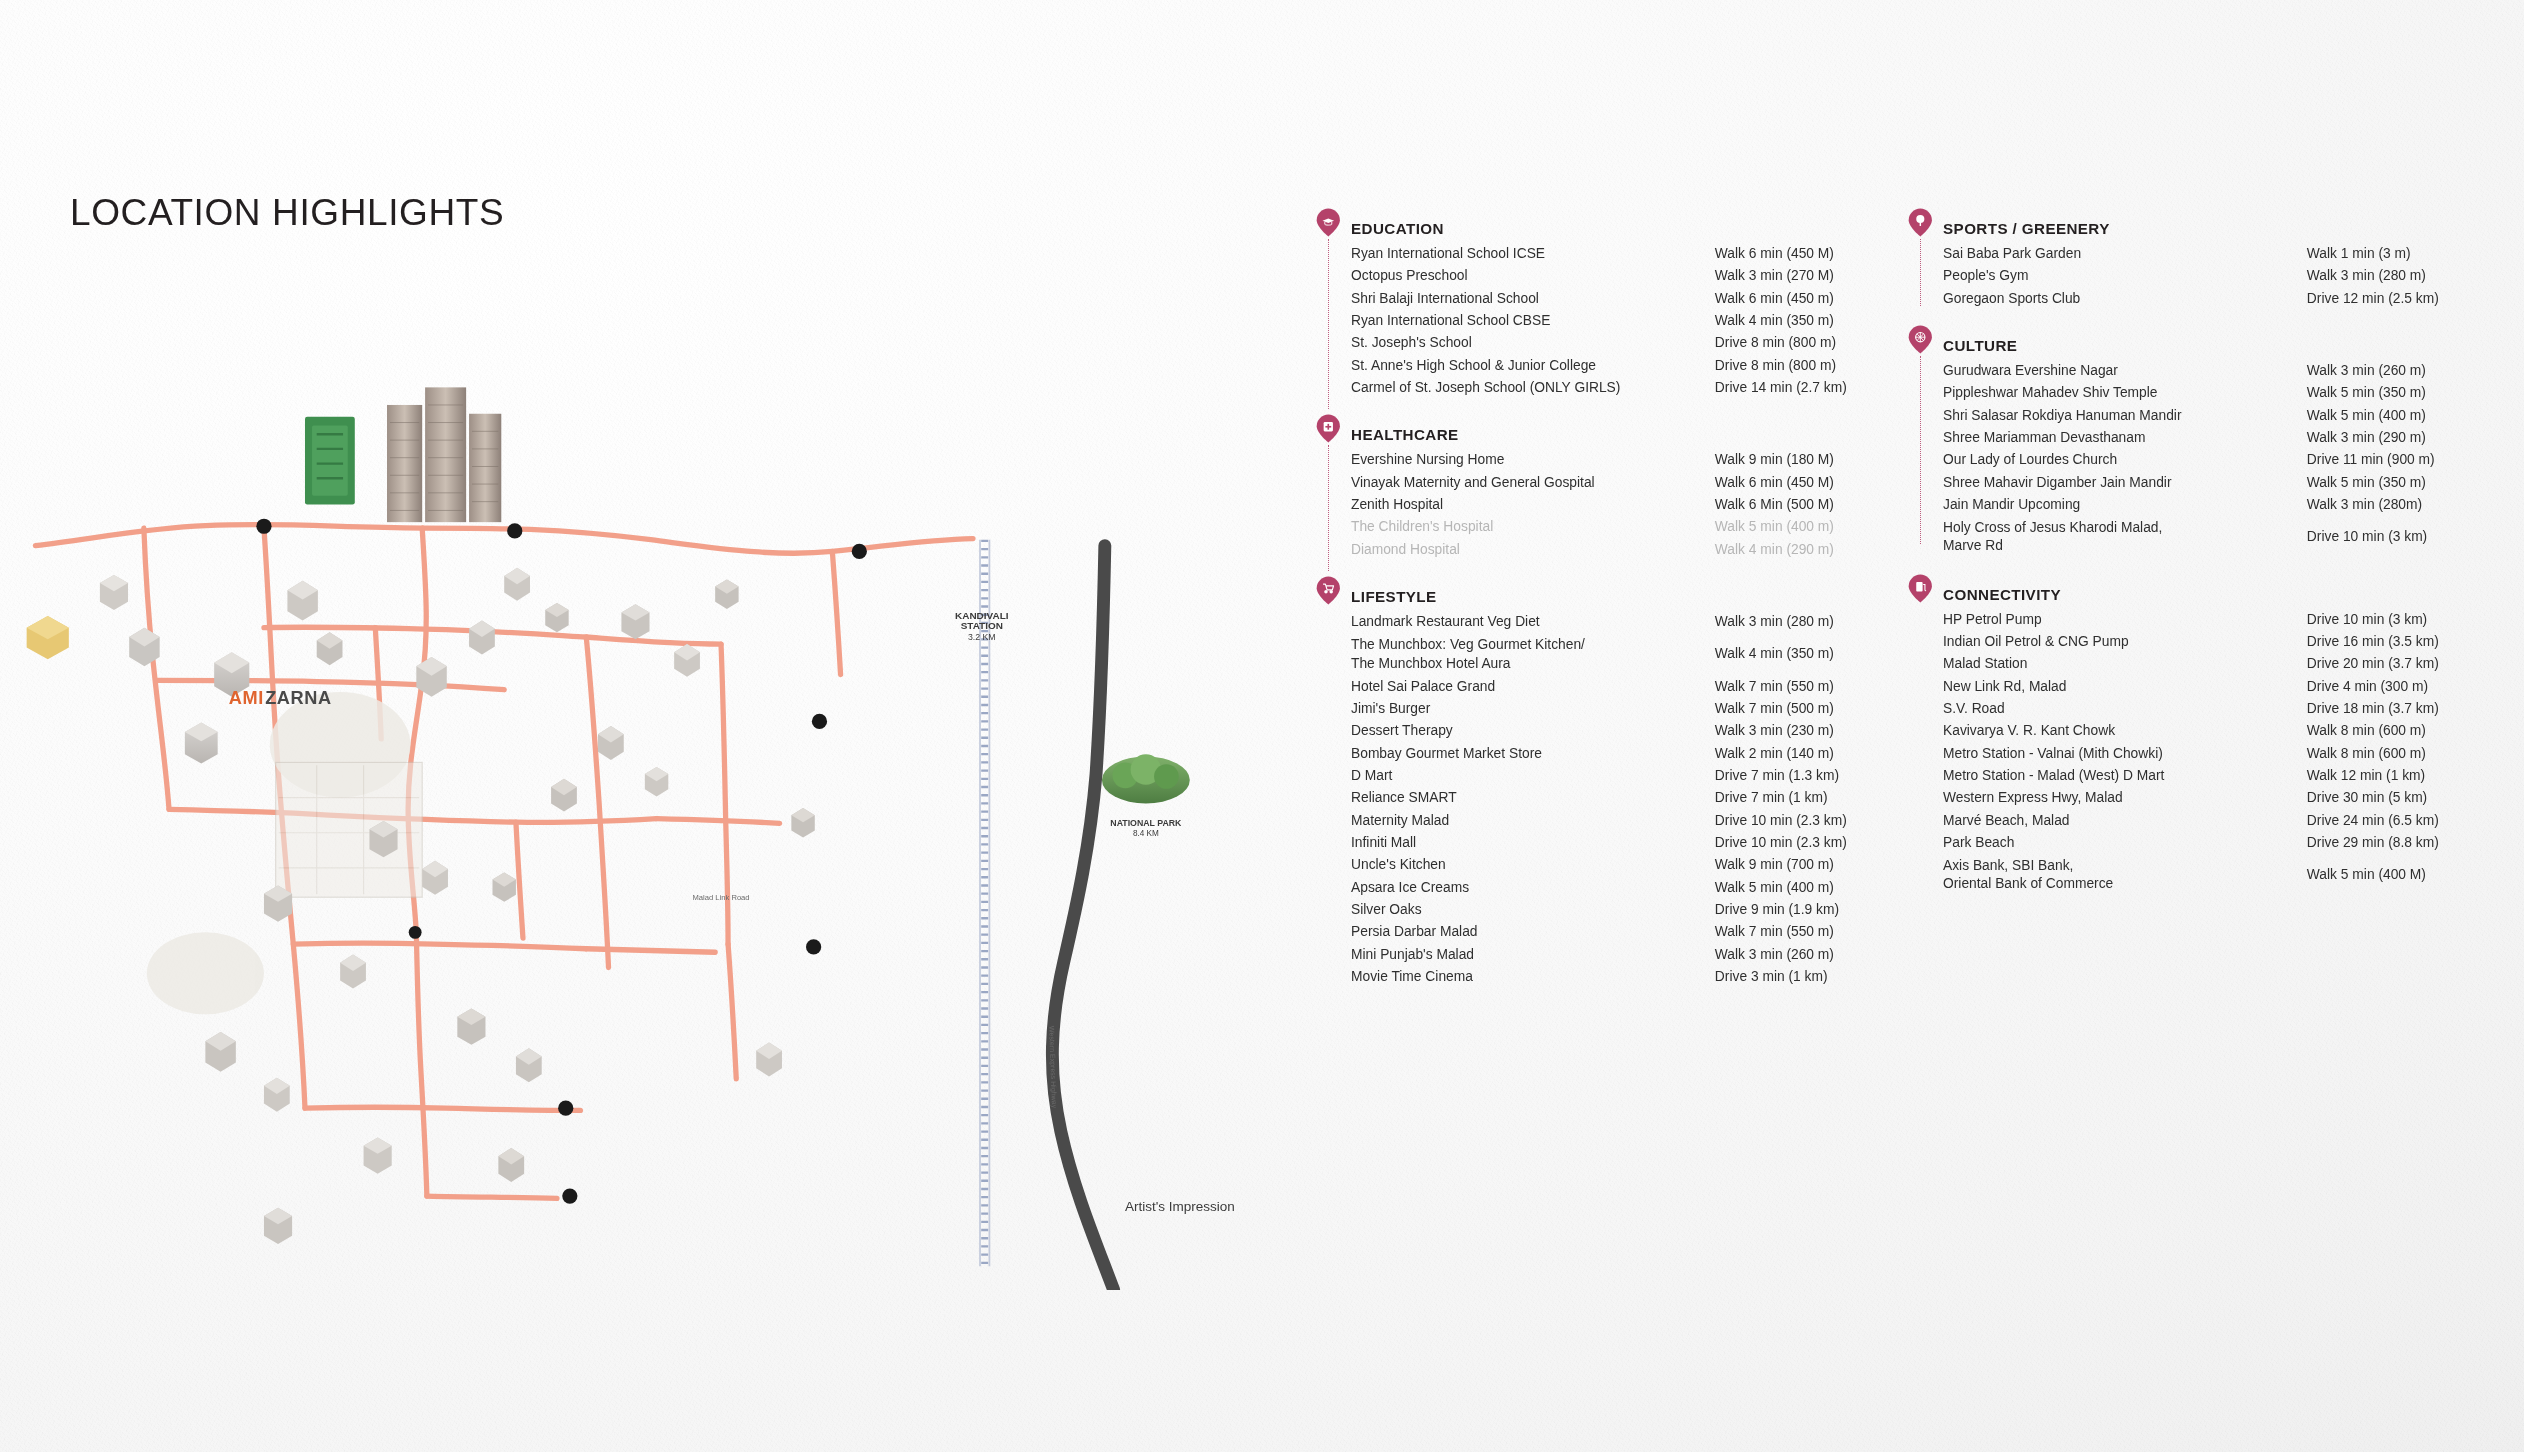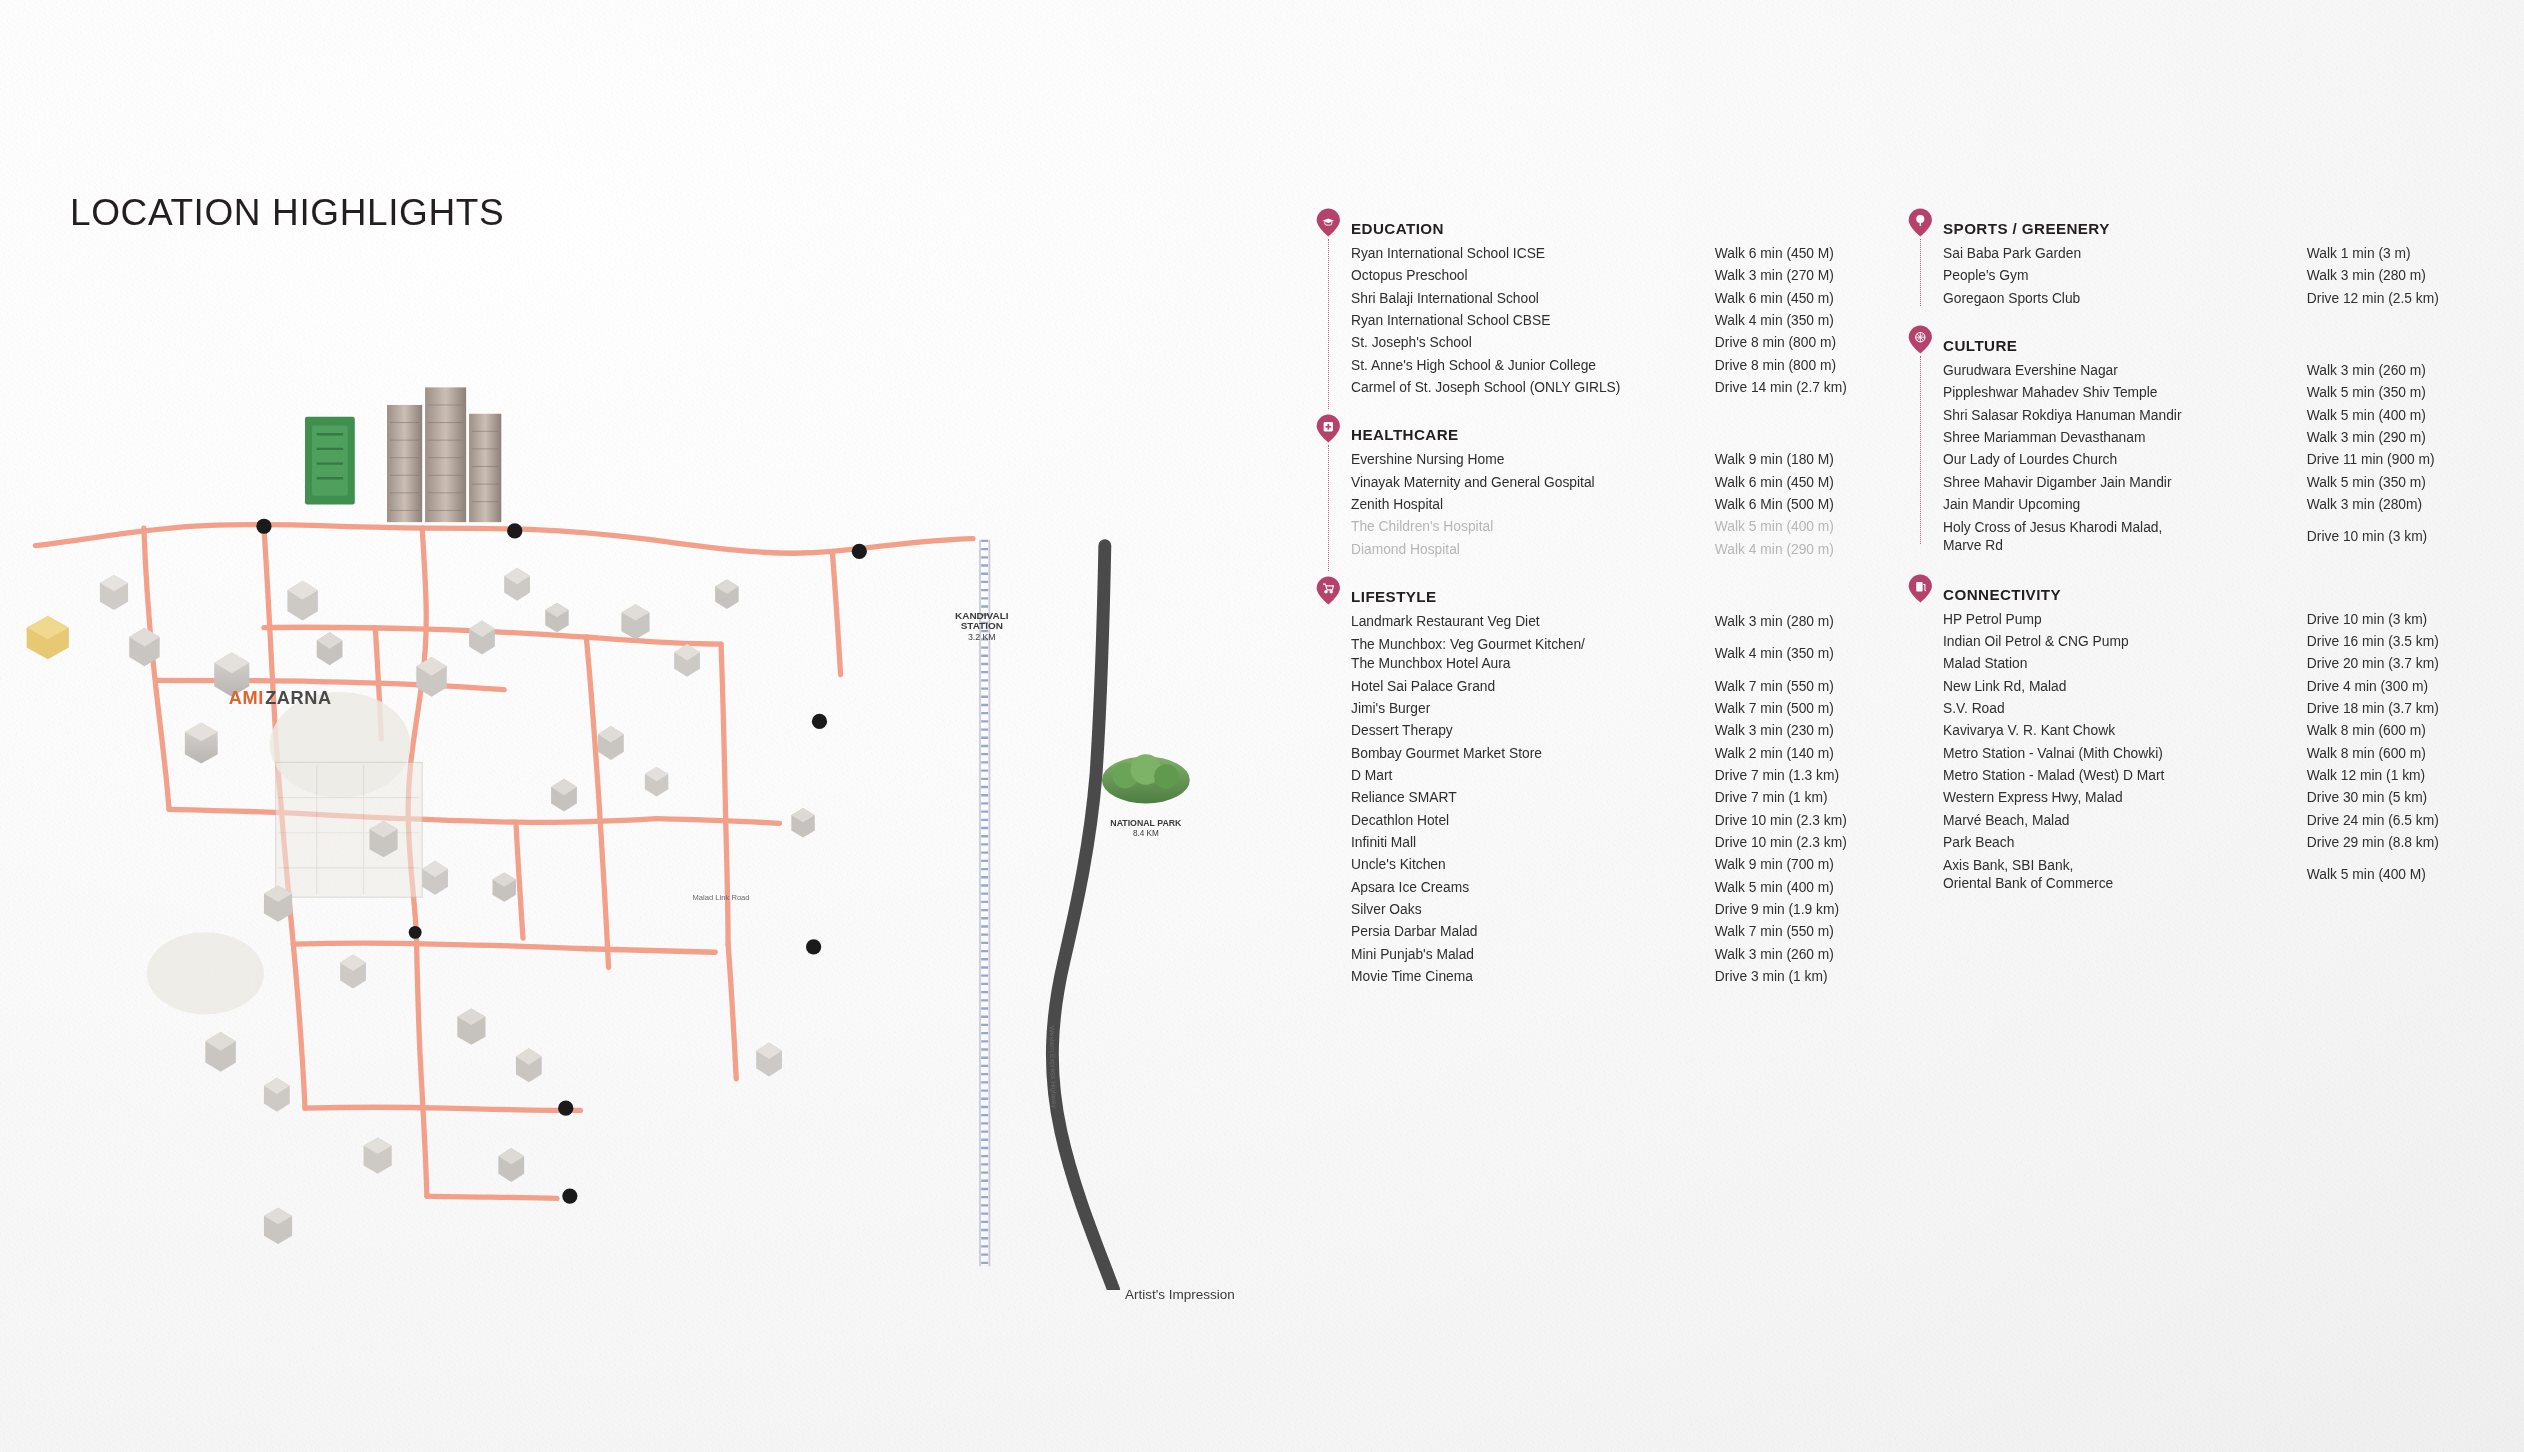--- a/index.html
+++ b/index.html
@@ -36,21 +36,21 @@
 
   
   .map-wrap {
     position: absolute;
     left: 11.7px; top: 352px;
     width: 1295px; height: 938px;
   }
   .map-wrap svg { display:block; }
   .artist-impression {
     position: absolute;
-    left: 1125px; top: 1287px;
+    left: 1125px; top: 1199px;
     font-size: 13.5px;
     color: #3b3b3b;
   }
 
   
   .cols {
     position: absolute;
     left: 1316px; top: 208px;
     width: 1184px;
     height: 1055px;
@@ -487,21 +487,21 @@
           </div>
           <div class="row">
             <div class="name">D Mart</div>
             <div class="dist">Drive 7 min (1.3 km)</div>
           </div>
           <div class="row">
             <div class="name">Reliance SMART</div>
             <div class="dist">Drive 7 min (1 km)</div>
           </div>
           <div class="row">
-            <div class="name">Decathlon Hotel</div>
+            <div class="name">Maternity Malad</div>
             <div class="dist">Drive 10 min (2.3 km)</div>
           </div>
           <div class="row">
             <div class="name">Infiniti Mall</div>
             <div class="dist">Drive 10 min (2.3 km)</div>
           </div>
           <div class="row">
             <div class="name">Uncle's Kitchen</div>
             <div class="dist">Walk 9 min (700 m)</div>
           </div>

